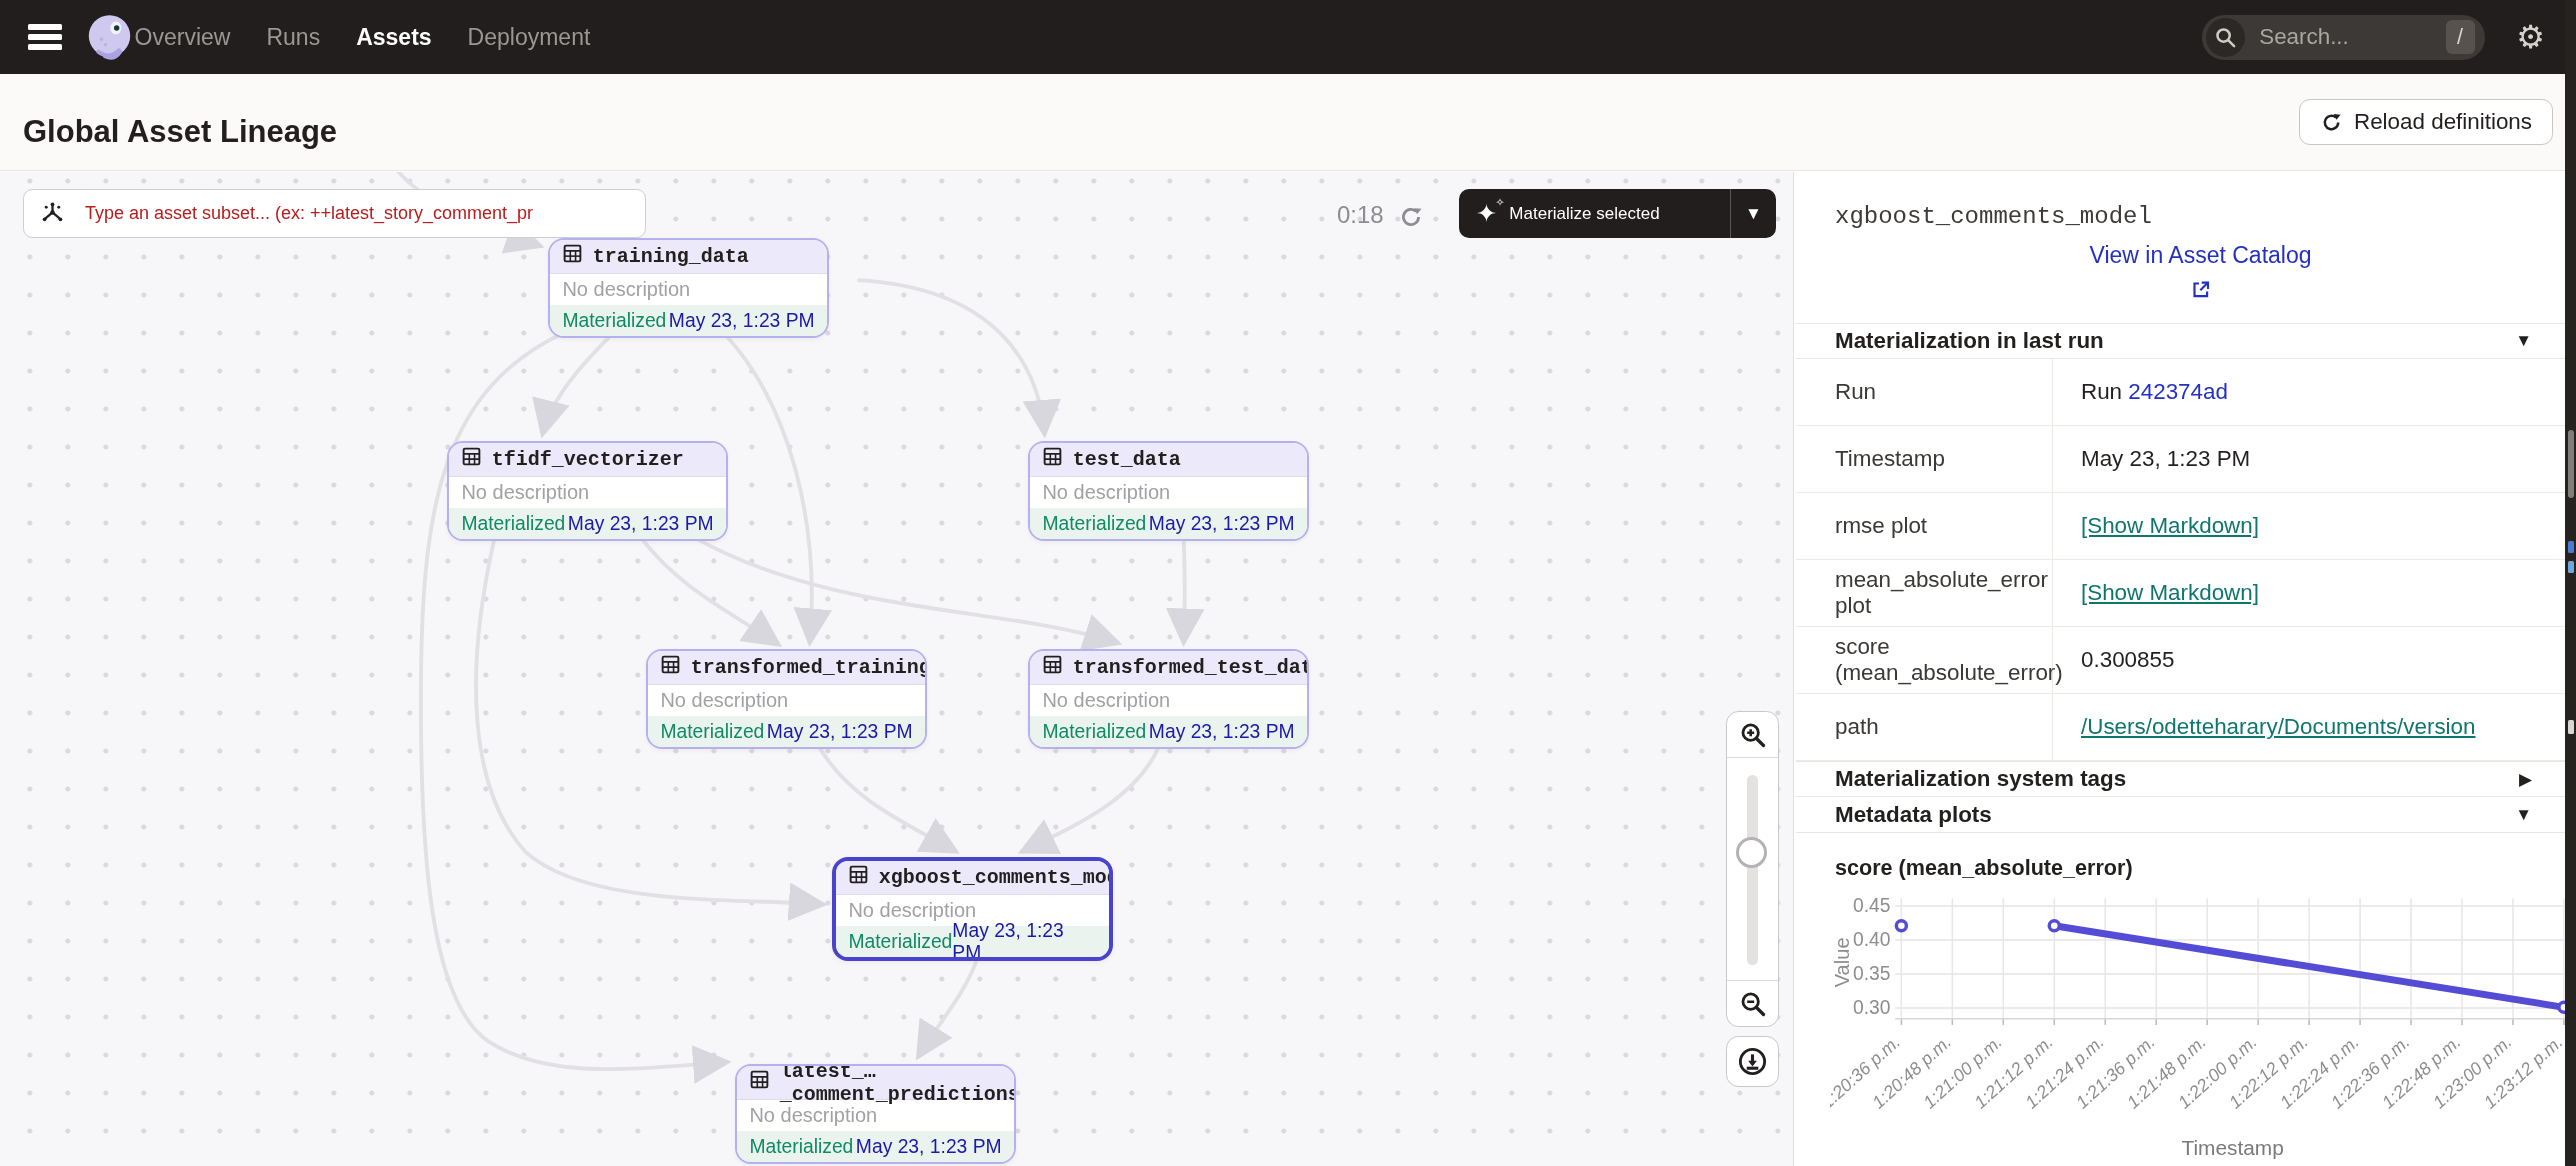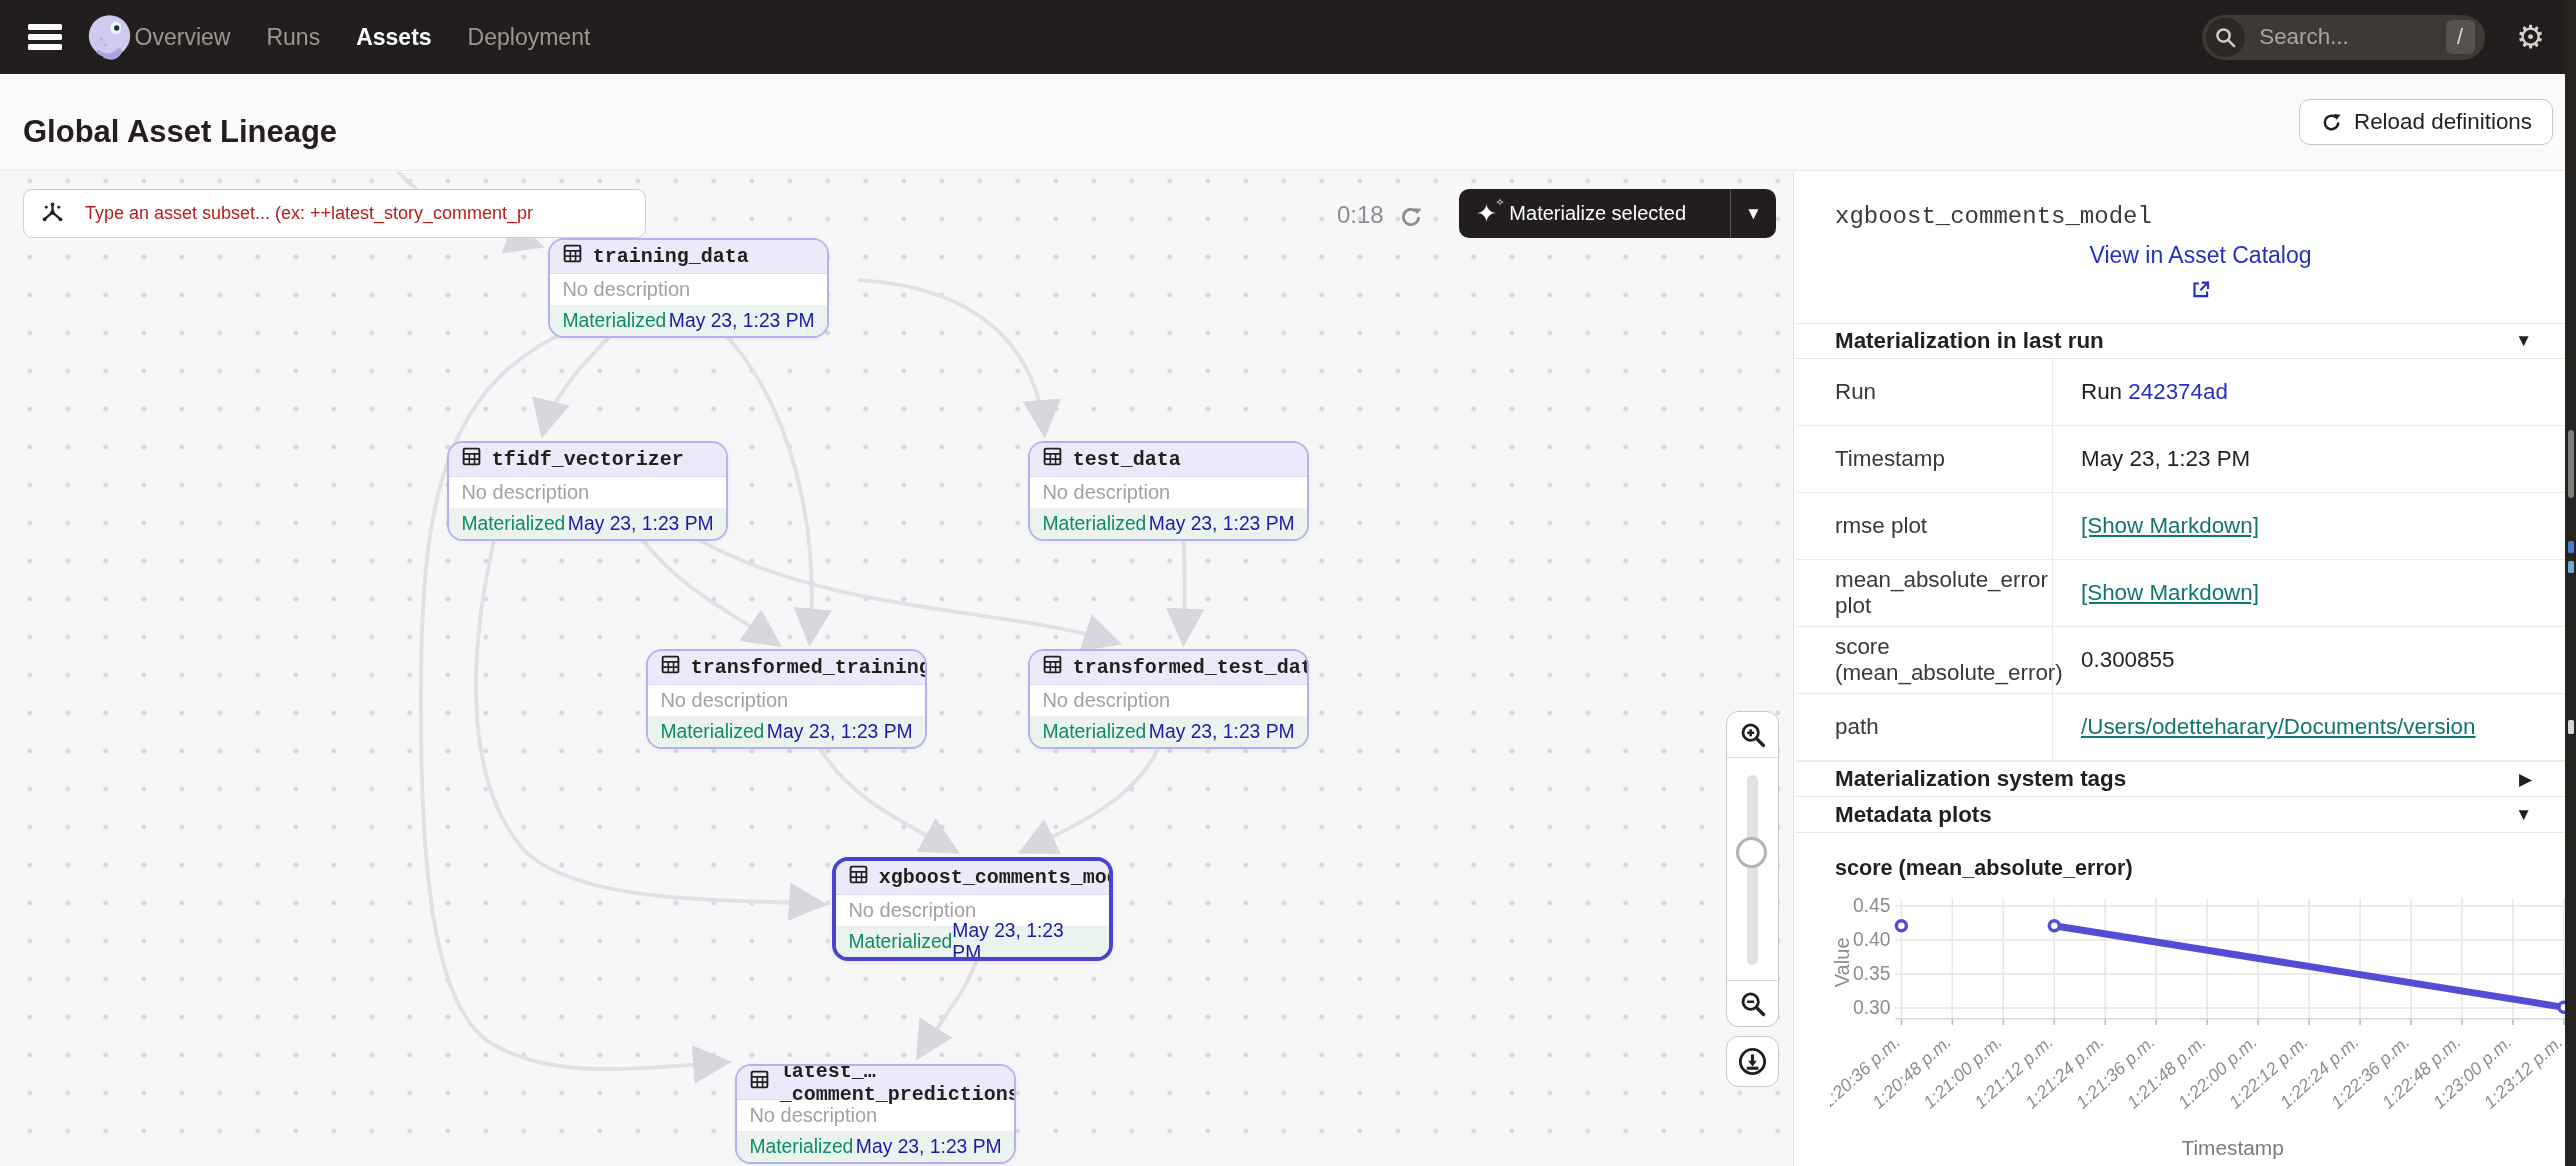--- a/index.html
+++ b/index.html
@@ -57,21 +57,21 @@
   .node-time { color:#1b1aa8; }
 
   .query-input { position:absolute; left:23px; top:17px; width:623px; height:49px; background:#fff;
                  border:1.5px solid #cfcdd2; border-radius:9.3px; display:flex; align-items:center;
                  padding:0 15.5px; gap:12.4px; overflow:hidden; }
   .query-placeholder { font-size:18px; color:#b91c1c; white-space:nowrap;margin-left:8px; }
   .timer { position:absolute; left:1337px; top:29px; font-size:24px; color:#8e8c91; }
   .refresh-small { position:absolute; left:1397px; top:31px; }
   .mat-btn { position:absolute; left:1459px; top:17px; width:317px; height:49px; background:#211e1d;
              border-radius:10px; display:flex; align-items:center; color:#fff; cursor:pointer; }
-  .mat-label { font-size:20px; margin-left:12.4px; }
+  .mat-label { font-size:17px; margin-left:12.4px; }
   .mat-star { font-size:25px; margin-left:17px; position:relative; }
   .mat-star::after { content:"✧"; position:absolute; font-size:10.8px; right:-7.7px; top:-3.1px; }
   .mat-divider { width:1.5px; height:49px; background:#5a5652; margin-left:auto; }
   .mat-caret { width:45px; text-align:center; font-size:17px; }
 
   .zoomctl { position:absolute; left:1726px; top:539px; width:53px; background:#fff;
              border:1.5px solid #c9c7cc; border-radius:12.4px; overflow:hidden; }
   .zoom-btn { height:45px; display:flex; align-items:center; justify-content:center; cursor:pointer; }
   .zoom-slider { height:224px; border-top:1.5px solid #dddbe0; border-bottom:1.5px solid #dddbe0;
                  position:relative; }

